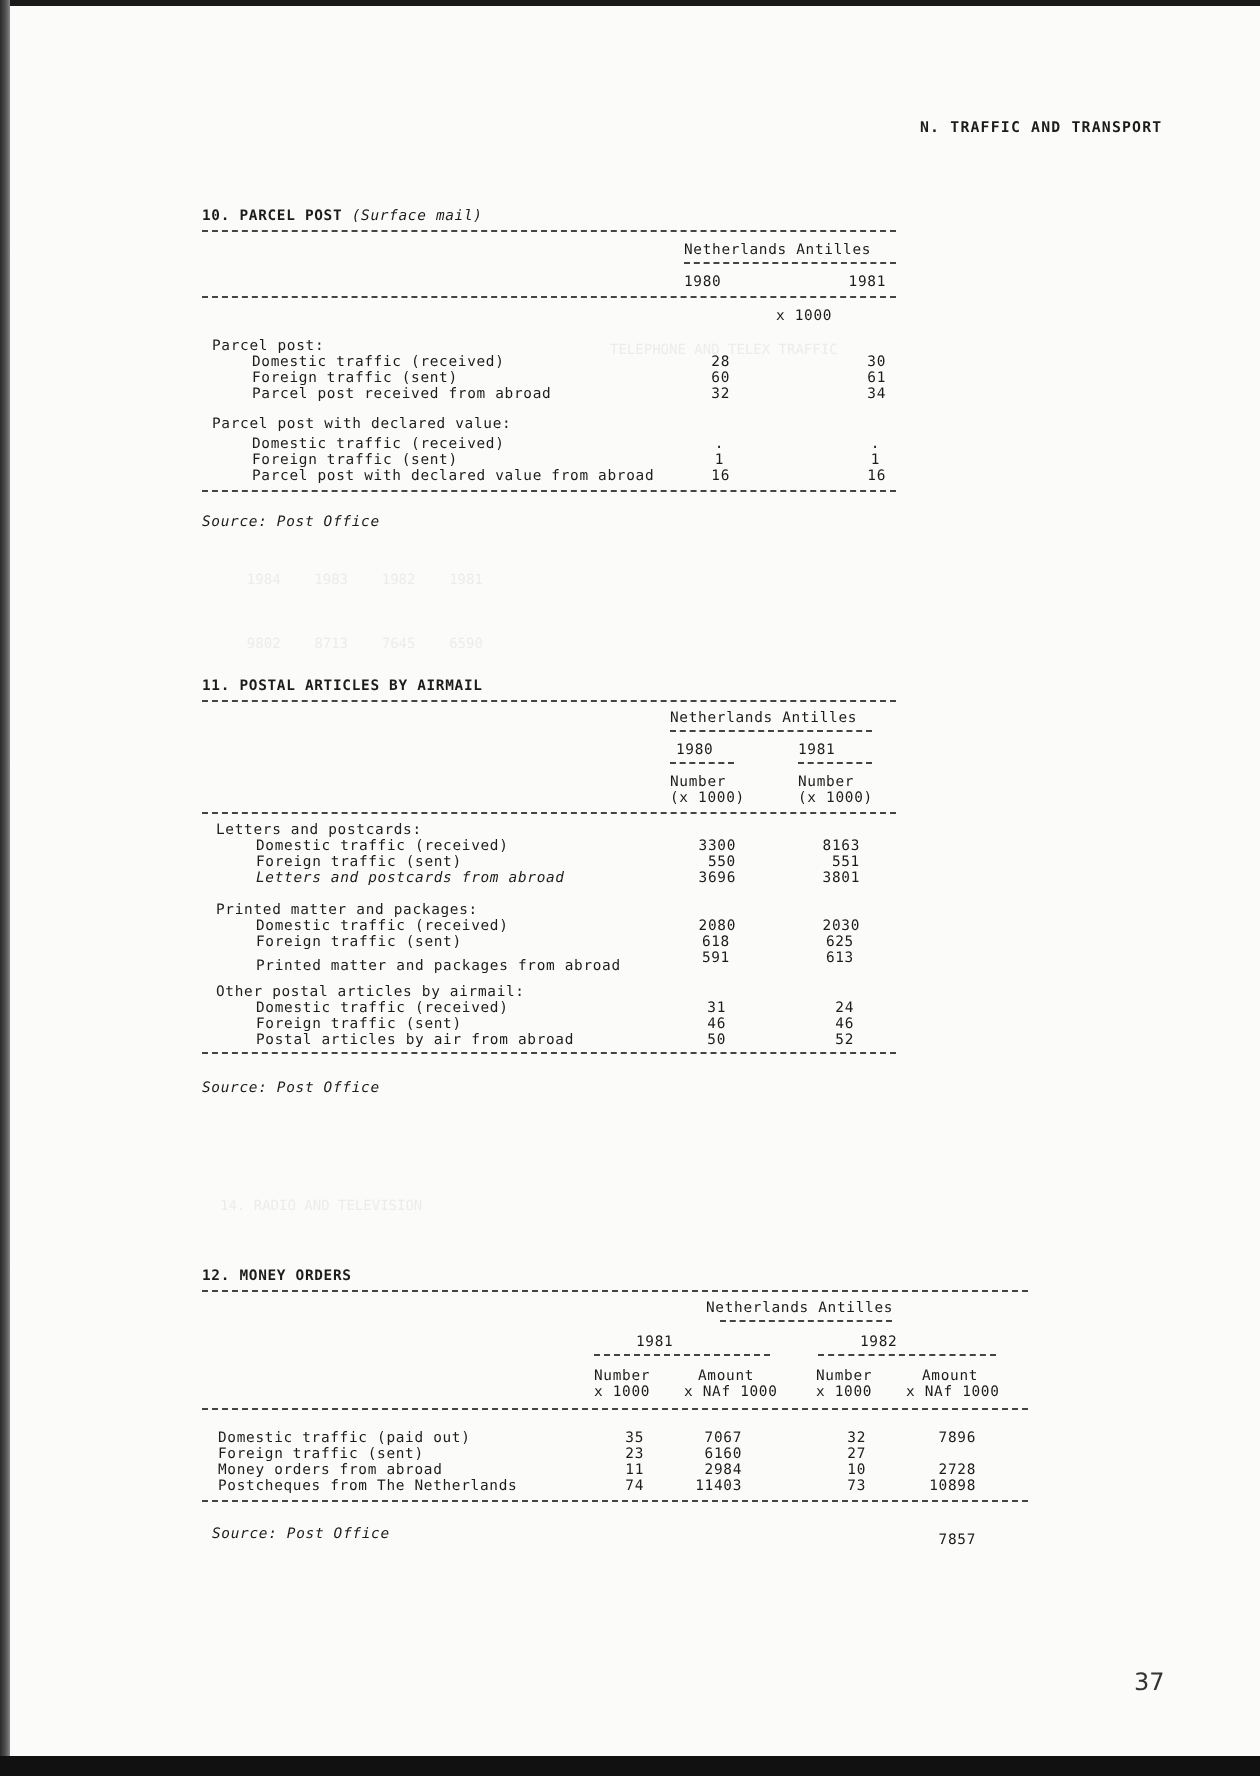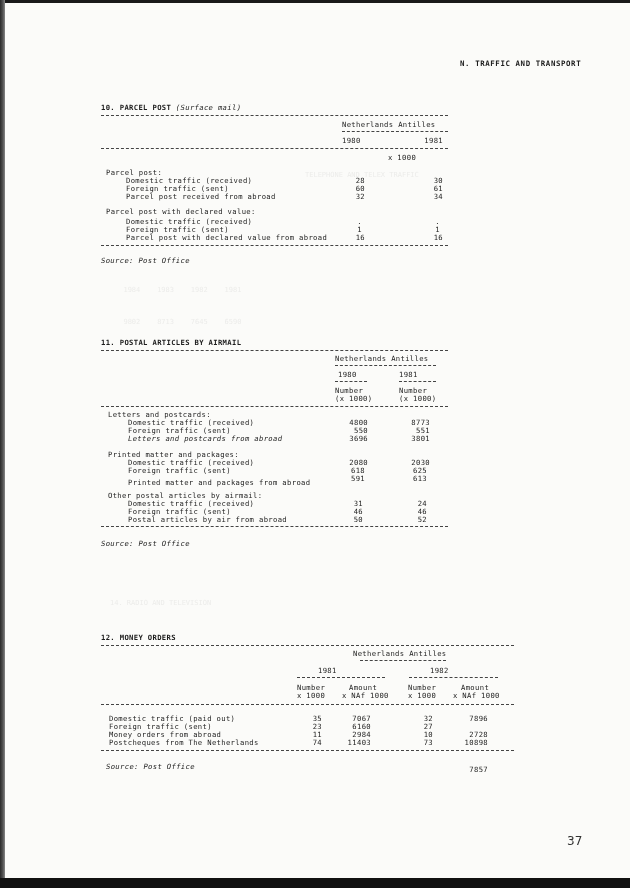--- a/index.html
+++ b/index.html
@@ -90,22 +90,22 @@
     <div class="dash" style="left:330px;top:378px;width:32px;"></div>
     <div class="dash" style="left:394px;top:378px;width:37px;"></div>
     <div class="t" style="left:330px;top:384px;">Number</div>
     <div class="t" style="left:394px;top:384px;">Number</div>
     <div class="t" style="left:330px;top:392px;">(x 1000)</div>
     <div class="t" style="left:394px;top:392px;">(x 1000)</div>
     <div class="dash" style="left:96px;top:403px;width:347px;"></div>
 
     <div class="t" style="left:103px;top:408px;">Letters and postcards:</div>
     <div class="t" style="left:123px;top:416px;">Domestic traffic (received)</div>
-    <div class="t r" style="left:330px;top:416px;width:33px;">4800</div>
-    <div class="t r" style="left:392px;top:416px;width:33px;">8773</div>
+    <div class="t r" style="left:330px;top:416px;width:33px;">3300</div>
+    <div class="t r" style="left:392px;top:416px;width:33px;">8163</div>
     <div class="t" style="left:123px;top:424px;">Foreign traffic (sent)</div>
     <div class="t r" style="left:330px;top:424px;width:33px;">550</div>
     <div class="t r" style="left:392px;top:424px;width:33px;">551</div>
     <div class="t" style="left:123px;top:432px;font-style:italic;">Letters and postcards from abroad</div>
     <div class="t r" style="left:330px;top:432px;width:33px;">3696</div>
     <div class="t r" style="left:392px;top:432px;width:33px;">3801</div>
 
     <div class="t" style="left:103px;top:448px;">Printed matter and packages:</div>
     <div class="t" style="left:123px;top:456px;">Domestic traffic (received)</div>
     <div class="t r" style="left:330px;top:456px;width:33px;">2080</div>

